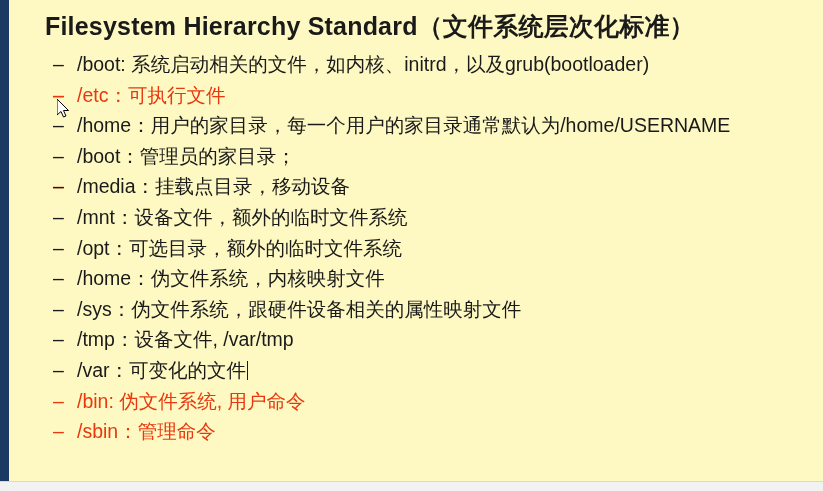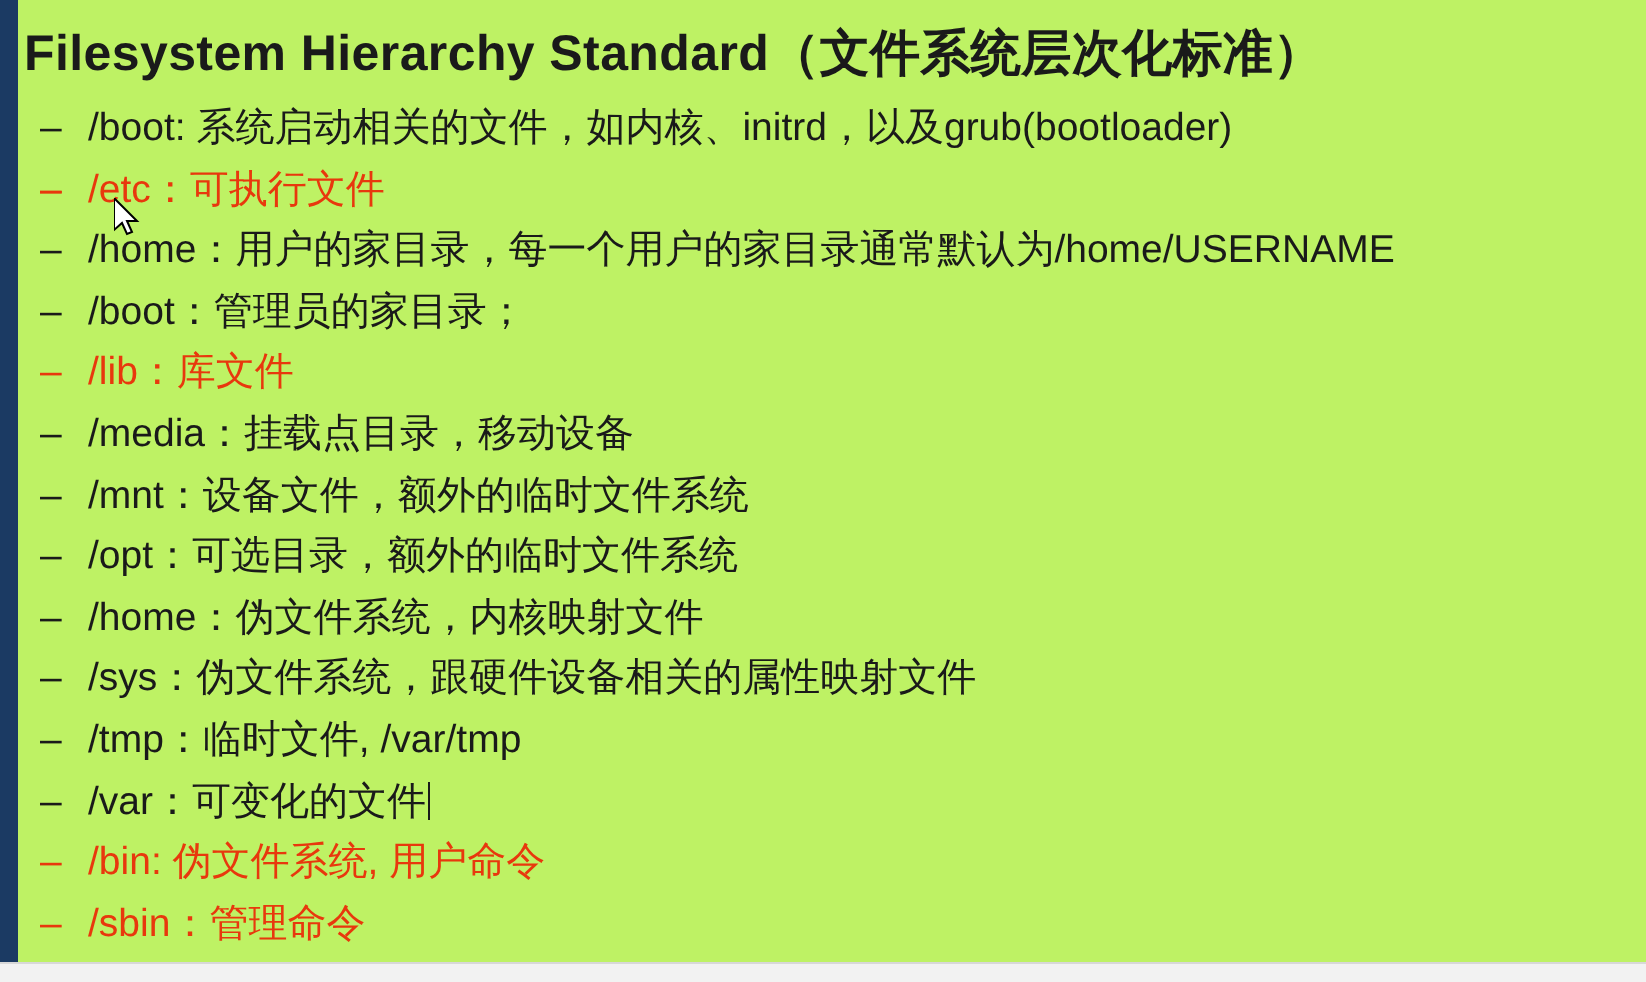--- a/index.html
+++ b/index.html
@@ -21,22 +21,22 @@
     width: 9px;
     height: 491px;
     background: #1b3a63;
   }
   .page {
     position: absolute;
     left: 9px;
     top: 0;
     right: 0;
     bottom: 0;
-    background: #bef264;
-    padding: 10px 0 0 3px;
+    background: #fef9c3;
+    padding: 10px 0 0 36px;
     box-sizing: border-box;
   }
   .slide-title {
     font-size: 25px;
     color: #1a1a1a;
     letter-spacing: 0.2px;
     margin: 0 0 6px 0;
     white-space: nowrap;
   }
   ul.bullets {
@@ -94,27 +94,27 @@
 <div class="left-rail"></div>
 
 <div class="page">
   <h1 class="slide-title">Filesystem Hierarchy Standard（文件系统层次化标准）</h1>
   <ul class="bullets">
     <li><span class="dash">–</span><span>/boot: 系统启动相关的文件，如内核、initrd，以及grub(bootloader)</span></li>
     <li class="red"><span class="dash">–</span></li>
     <li class="red"><span class="dash">–</span><span>/etc：可执行文件</span></li>
     <li><span class="dash">–</span><span>/home：用户的家目录，每一个用户的家目录通常默认为/home/USERNAME</span></li>
     <li><span class="dash">–</span><span>/boot：管理员的家目录；</span></li>
-    <li class="red"><span class="dash">–</span><span>/lib：库文件</span></li>
+    <li class="red"><span class="dash">–</span></li>
     <li><span class="dash">–</span><span>/media：挂载点目录，移动设备</span></li>
     <li><span class="dash">–</span><span>/mnt：设备文件，额外的临时文件系统</span></li>
     <li><span class="dash">–</span><span>/opt：可选目录，额外的临时文件系统</span></li>
     <li><span class="dash">–</span><span>/home：伪文件系统，内核映射文件</span></li>
     <li><span class="dash">–</span><span>/sys：伪文件系统，跟硬件设备相关的属性映射文件</span></li>
-    <li><span class="dash">–</span><span>/tmp：临时文件, /var/tmp</span></li>
+    <li><span class="dash">–</span><span>/tmp：设备文件, /var/tmp</span></li>
     <li><span class="dash">–</span><span>/var：可变化的文件</span><span class="caret"></span></li>
     <li class="red"><span class="dash">–</span><span>/bin: 伪文件系统, 用户命令</span></li>
     <li class="red"><span class="dash">–</span><span>/sbin：管理命令</span></li>
   </ul>
 </div>
 
 <svg class="cursor" viewBox="0 0 13 20">
   <polygon points="0,0 0,16 4,12.5 6.5,18 9,17 6.5,11.5 11.5,11.5" fill="#ffffff" stroke="#000000" stroke-width="1"></polygon>
 </svg>
 

